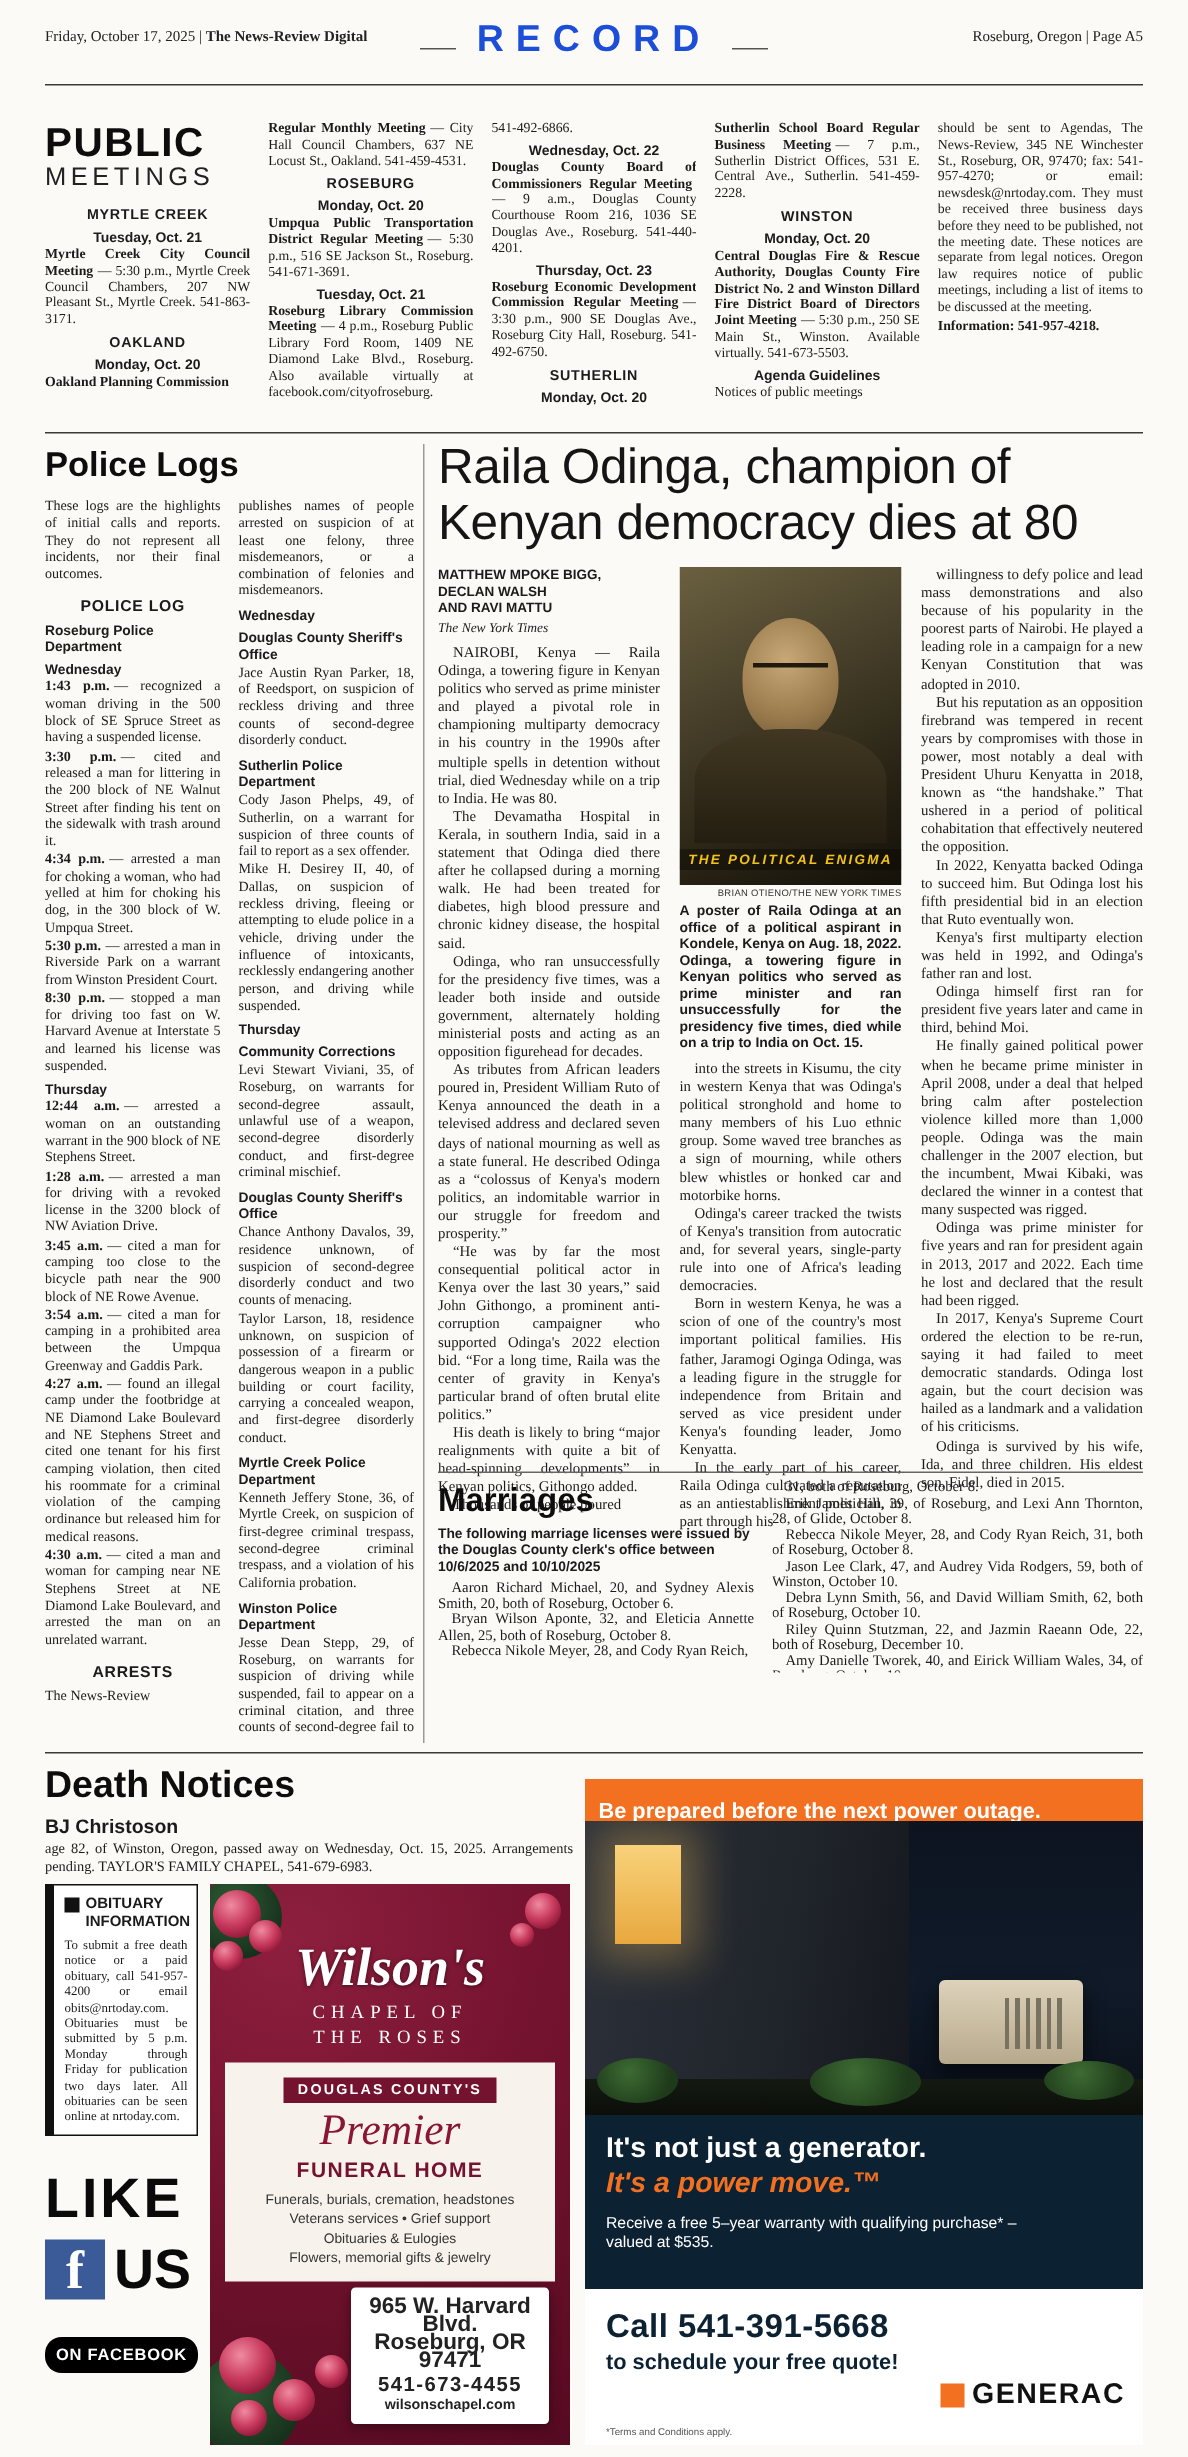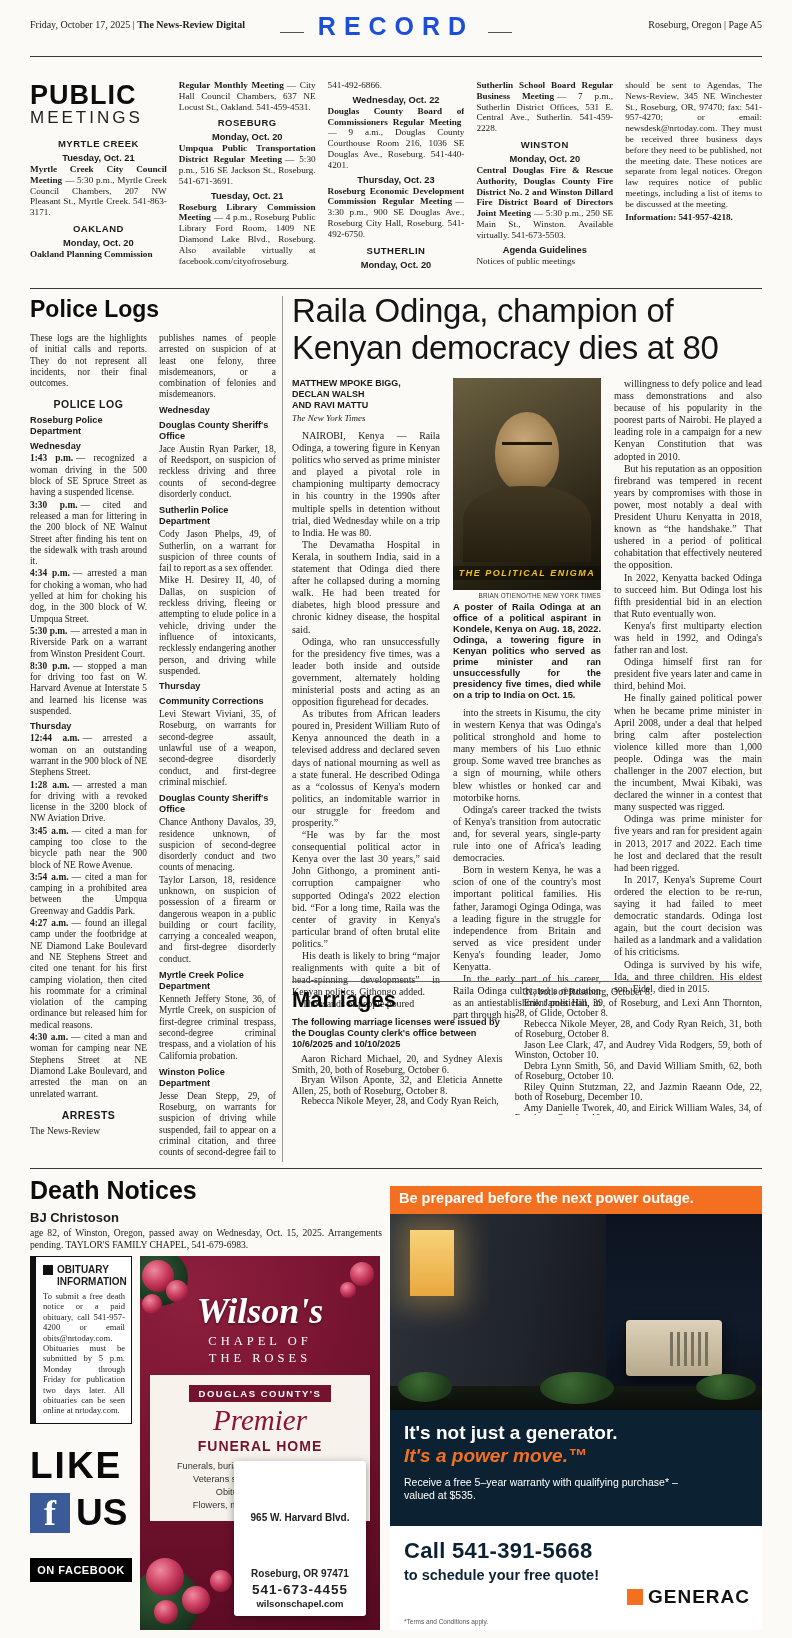--- a/index.html
+++ b/index.html
@@ -84,42 +84,42 @@
   .obit-icon { width:10px; height:10px; background:#111; flex:none; margin-top:1px; }
   .obit-title { font-family:"Liberation Sans",sans-serif; font-weight:800; font-size:10px; line-height:11.5px; }
   .obit-text { font-size:8.6px; line-height:10.4px; text-align:justify; }
 
   
   .fb { position:absolute; left:30px; top:1446px; width:102px; font-family:"Liberation Sans",sans-serif; }
   .fb-like { font-weight:900; font-size:37px; letter-spacing:2px; color:#0a0a0a; line-height:40px; }
   .fb-row { display:flex; align-items:center; gap:6px; margin-top:6px; }
   .fb-f { width:40px; height:40px; background:#3a5a98; color:#fff; font-family:"Liberation Serif",serif; font-weight:bold; font-size:36px; line-height:40px; text-align:center; display:block; }
   .fb-us { font-weight:900; font-size:37px; color:#0a0a0a; }
-  .fb-on { margin-top:24px; background:#000; color:#fff; font-weight:800; font-size:11px; letter-spacing:.5px; text-align:center; padding:6px 2px; }
+  .fb-on { margin-top:24px; background:#000; color:#fff; font-weight:800; font-size:11px; letter-spacing:.5px; text-align:center; padding:6px 2px;border-radius:11px; }
 
   
   .wilson { position:absolute; left:140px; top:1256px; width:240px; height:374px; background:radial-gradient(circle at 22% 10%, #8d1f3e 0%, #74132f 45%, #550a21 100%); overflow:hidden; color:#fff; }
   .rose { position:absolute; border-radius:50%; background:radial-gradient(circle at 38% 32%, #ef8ba0 0%, #c93b5e 45%, #8c1536 80%); }
   .leaf { position:absolute; border-radius:50%; background:radial-gradient(circle at 40% 35%, #2f5c36, #16301b 75%); }
   .w-name { font-family:"Liberation Serif",serif; font-style:italic; font-weight:bold; font-size:36px; text-align:center; margin-top:34px; text-shadow:0 1px 3px rgba(0,0,0,.55); position:relative; }
   .w-sub { text-align:center; font-size:12.5px; letter-spacing:4px; margin-top:2px; position:relative; }
   .w-panel { position:relative; background:#f7f3ec; margin:9px 10px 0; padding:8px 6px 9px; text-align:center; }
   .w-ribbon { display:inline-block; background:#74132f; color:#fff; font-family:"Liberation Sans",sans-serif; font-weight:bold; font-size:9.5px; letter-spacing:1.5px; padding:3px 10px; }
   .w-premier { font-family:"Liberation Serif",serif; font-style:italic; font-size:29px; margin-top:2px; color:#8a1634; }
   .w-funeral { font-family:"Liberation Sans",sans-serif; font-weight:800; font-size:14px; letter-spacing:1px; color:#74132f; margin-top:1px; }
   .w-services { margin-top:6px; }
   .w-svc { font-family:"Liberation Sans",sans-serif; font-size:9.2px; line-height:13px; color:#333; }
   .w-card { position:absolute; right:14px; bottom:14px; width:132px; background:#fff; color:#222; text-align:center; padding:7px 6px; border-radius:3px; box-shadow:0 2px 8px rgba(0,0,0,.4); }
-  .w-addr { font-family:"Liberation Sans",sans-serif; font-size:10px; font-weight:bold; line-height:12px;margin-top:44px; }
+  .w-addr { font-family:"Liberation Sans",sans-serif; font-size:15px; font-weight:bold; line-height:12px; }
   .w-phone { font-family:"Liberation Sans",sans-serif; font-weight:800; font-size:13.5px; margin-top:2px; letter-spacing:1px; }
   .w-web { font-family:"Liberation Sans",sans-serif; font-weight:bold; font-size:9.5px; margin-top:1px; }
 
   
   .generac { position:absolute; left:390px; top:1186px; width:372px; height:444px; background:#fff; overflow:hidden; font-family:"Liberation Sans",sans-serif; box-shadow:0 0 0 1px #ccc inset; }
-  .gen-banner { background:#f37021; color:#fff; font-weight:800; font-size:14.5px; padding:4px 9px; height:28px; }
+  .gen-banner { background:#f37021; color:#fff; font-weight:800; font-size:14.5px; padding:14px 9px; height:28px; }
   .gen-photo { position:relative; height:196px; background:linear-gradient(180deg,#0d1420 0%,#101a29 55%,#0a1019 100%); overflow:hidden; }
   .gp-wall { position:absolute; left:0; top:0; width:58%; height:100%; background:linear-gradient(100deg,#2c313a 0%,#20242b 60%,#14181e 100%); }
   .gp-window { position:absolute; left:20px; top:16px; width:44px; height:66px; background:linear-gradient(#f8d27a,#e8a83e); box-shadow:0 0 28px 12px rgba(248,196,90,.32); }
   .gp-generator { position:absolute; right:40px; bottom:34px; width:96px; height:56px; background:linear-gradient(#ddd2ba,#b7a98c); border-radius:4px; box-shadow:0 6px 14px rgba(0,0,0,.6); }
   .gp-vents { position:absolute; right:52px; bottom:44px; width:40px; height:34px; background:repeating-linear-gradient(90deg,#7a7260 0 3px, rgba(0,0,0,0) 3px 7px); }
   .gp-bush { position:absolute; border-radius:50%; background:radial-gradient(circle at 40% 30%, #3d6b33, #1e3a1a 72%); }
   .gp-ground { position:absolute; bottom:0; height:24px; left:0; right:0; background:linear-gradient(#141a12,#0b0e09); }
   .gen-navy { background:#0c2233; color:#fff; padding:12px 14px 10px; height:116px; }
   .gen-l1 { font-weight:800; font-size:19px; }
   .gen-l2 { font-weight:800; font-style:italic; font-size:19px; color:#f37021; margin-top:1px; }

